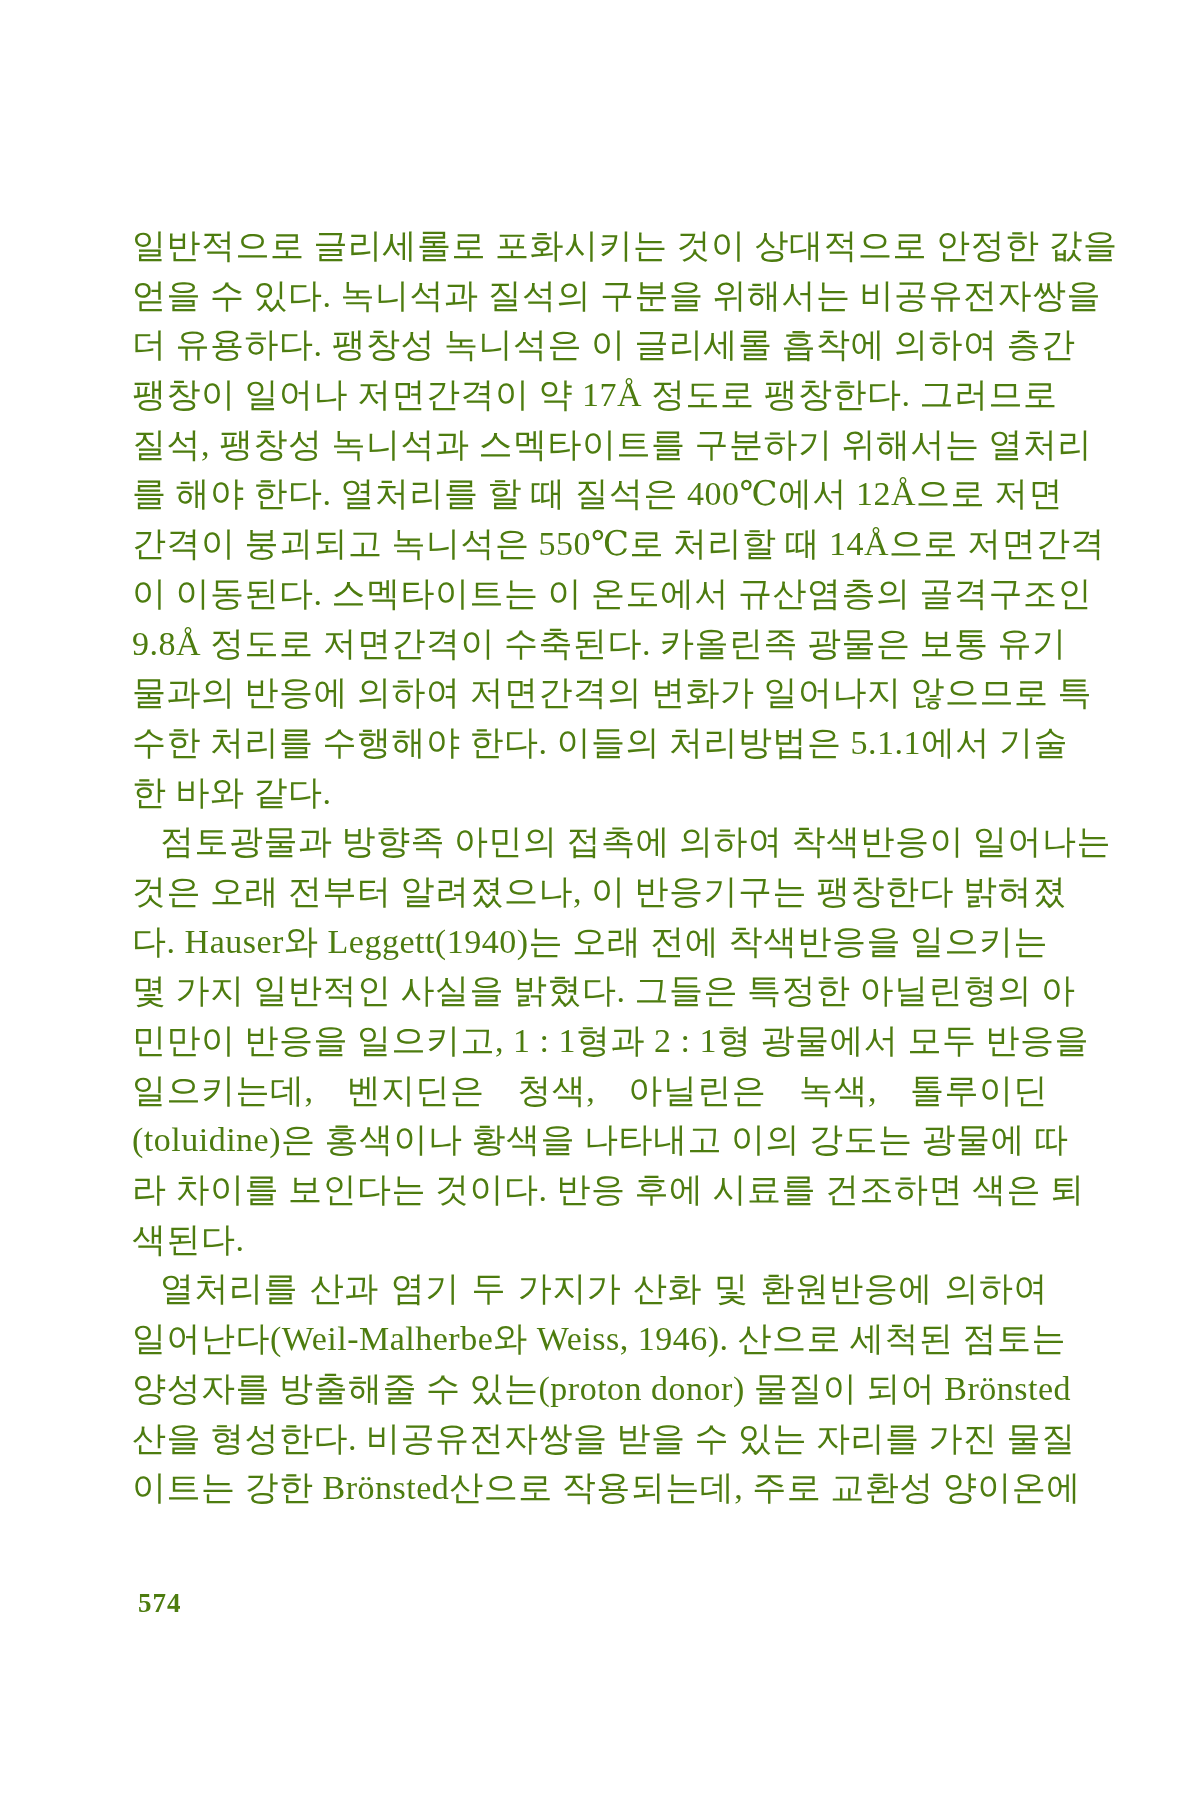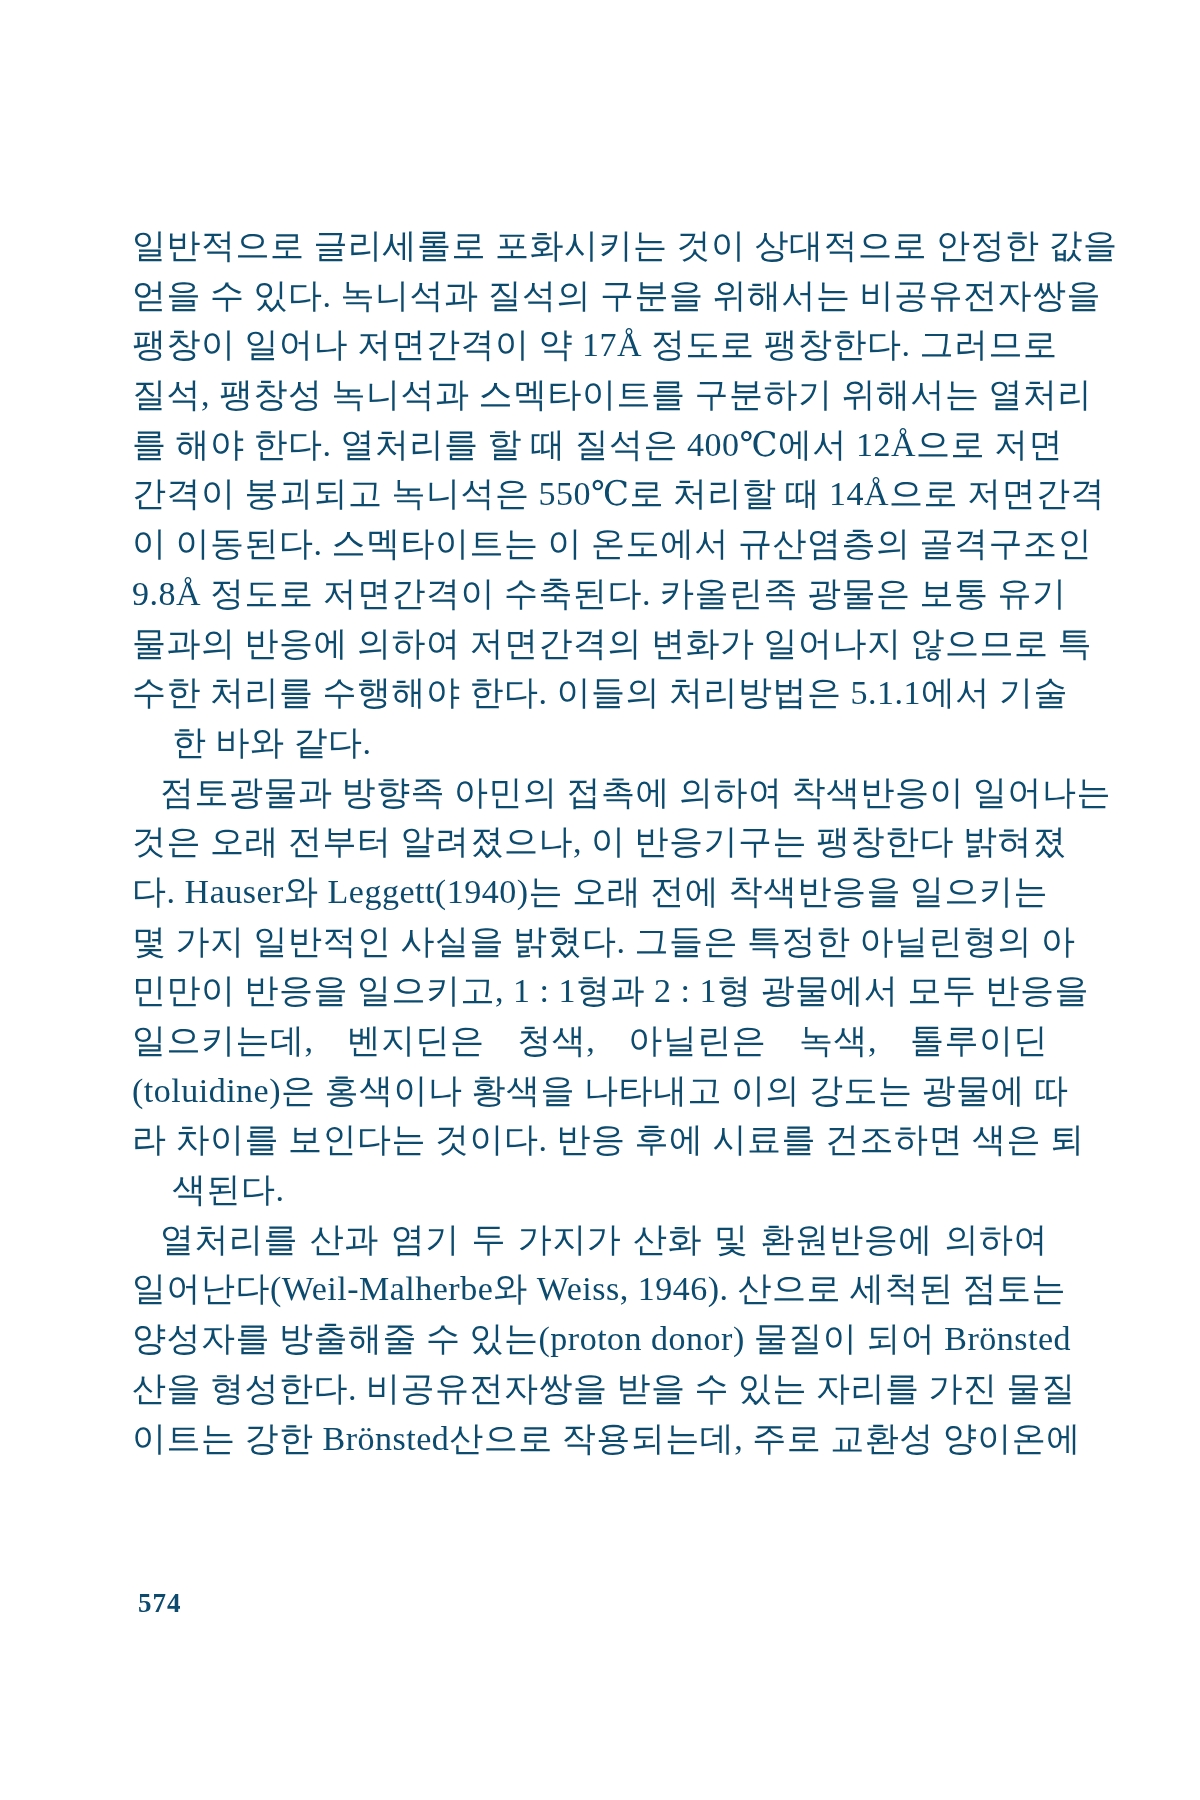--- a/index.html
+++ b/index.html
@@ -6,21 +6,21 @@
     margin: 0;
     padding: 0;
     background: #e8e8e8;
   }
   .page {
     position: relative;
     width: 1200px;
     height: 1800px;
     margin: 0 auto;
     background: #ffffff;
-    color: #0c4a6e;
+    color: #4d7c0f;
     font-family: "Liberation Serif", "DejaVu Serif", serif;
     overflow: hidden;
   }
   .text-block {
     position: absolute;
     left: 132px;
     top: 221px;
     width: 916px;
   }
   .line {
@@ -29,21 +29,20 @@
     font-size: 34px;
     letter-spacing: 0.5px;
     white-space: nowrap;
     text-align: justify;
     text-align-last: justify;
     overflow: visible;
   }
   .line.para-end {
     text-align: right;
     text-align-last: left;
-    margin-left: 40px;
   }
   .line.indented {
     padding-left: 28px;
   }
   .page-number {
     position: absolute;
     left: 138px;
     top: 1588px;
     font-size: 27px;
     font-weight: bold;
@@ -51,20 +50,21 @@
     font-family: "Liberation Serif", "DejaVu Serif", serif;
   }
 </style>
 </head>
 <body>
 
 <div class="page">
   <div class="text-block">
     <div class="line">일반적으로 글리세롤로 포화시키는 것이 상대적으로 안정한 값을</div>
     <div class="line">얻을 수 있다. 녹니석과 질석의 구분을 위해서는 비공유전자쌍을</div>
+    <div class="line">더 유용하다. 팽창성 녹니석은 이 글리세롤 흡착에 의하여 층간</div>
     <div class="line">팽창이 일어나 저면간격이 약 17Å 정도로 팽창한다. 그러므로</div>
     <div class="line">질석, 팽창성 녹니석과 스멕타이트를 구분하기 위해서는 열처리</div>
     <div class="line">를 해야 한다. 열처리를 할 때 질석은 400℃에서 12Å으로 저면</div>
     <div class="line">간격이 붕괴되고 녹니석은 550℃로 처리할 때 14Å으로 저면간격</div>
     <div class="line">이 이동된다. 스멕타이트는 이 온도에서 규산염층의 골격구조인</div>
     <div class="line">9.8Å 정도로 저면간격이 수축된다. 카올린족 광물은 보통 유기</div>
     <div class="line">물과의 반응에 의하여 저면간격의 변화가 일어나지 않으므로 특</div>
     <div class="line">수한 처리를 수행해야 한다. 이들의 처리방법은 5.1.1에서 기술</div>
     <div class="line para-end">한 바와 같다.</div>
     <div class="line indented">점토광물과 방향족 아민의 접촉에 의하여 착색반응이 일어나는</div>

